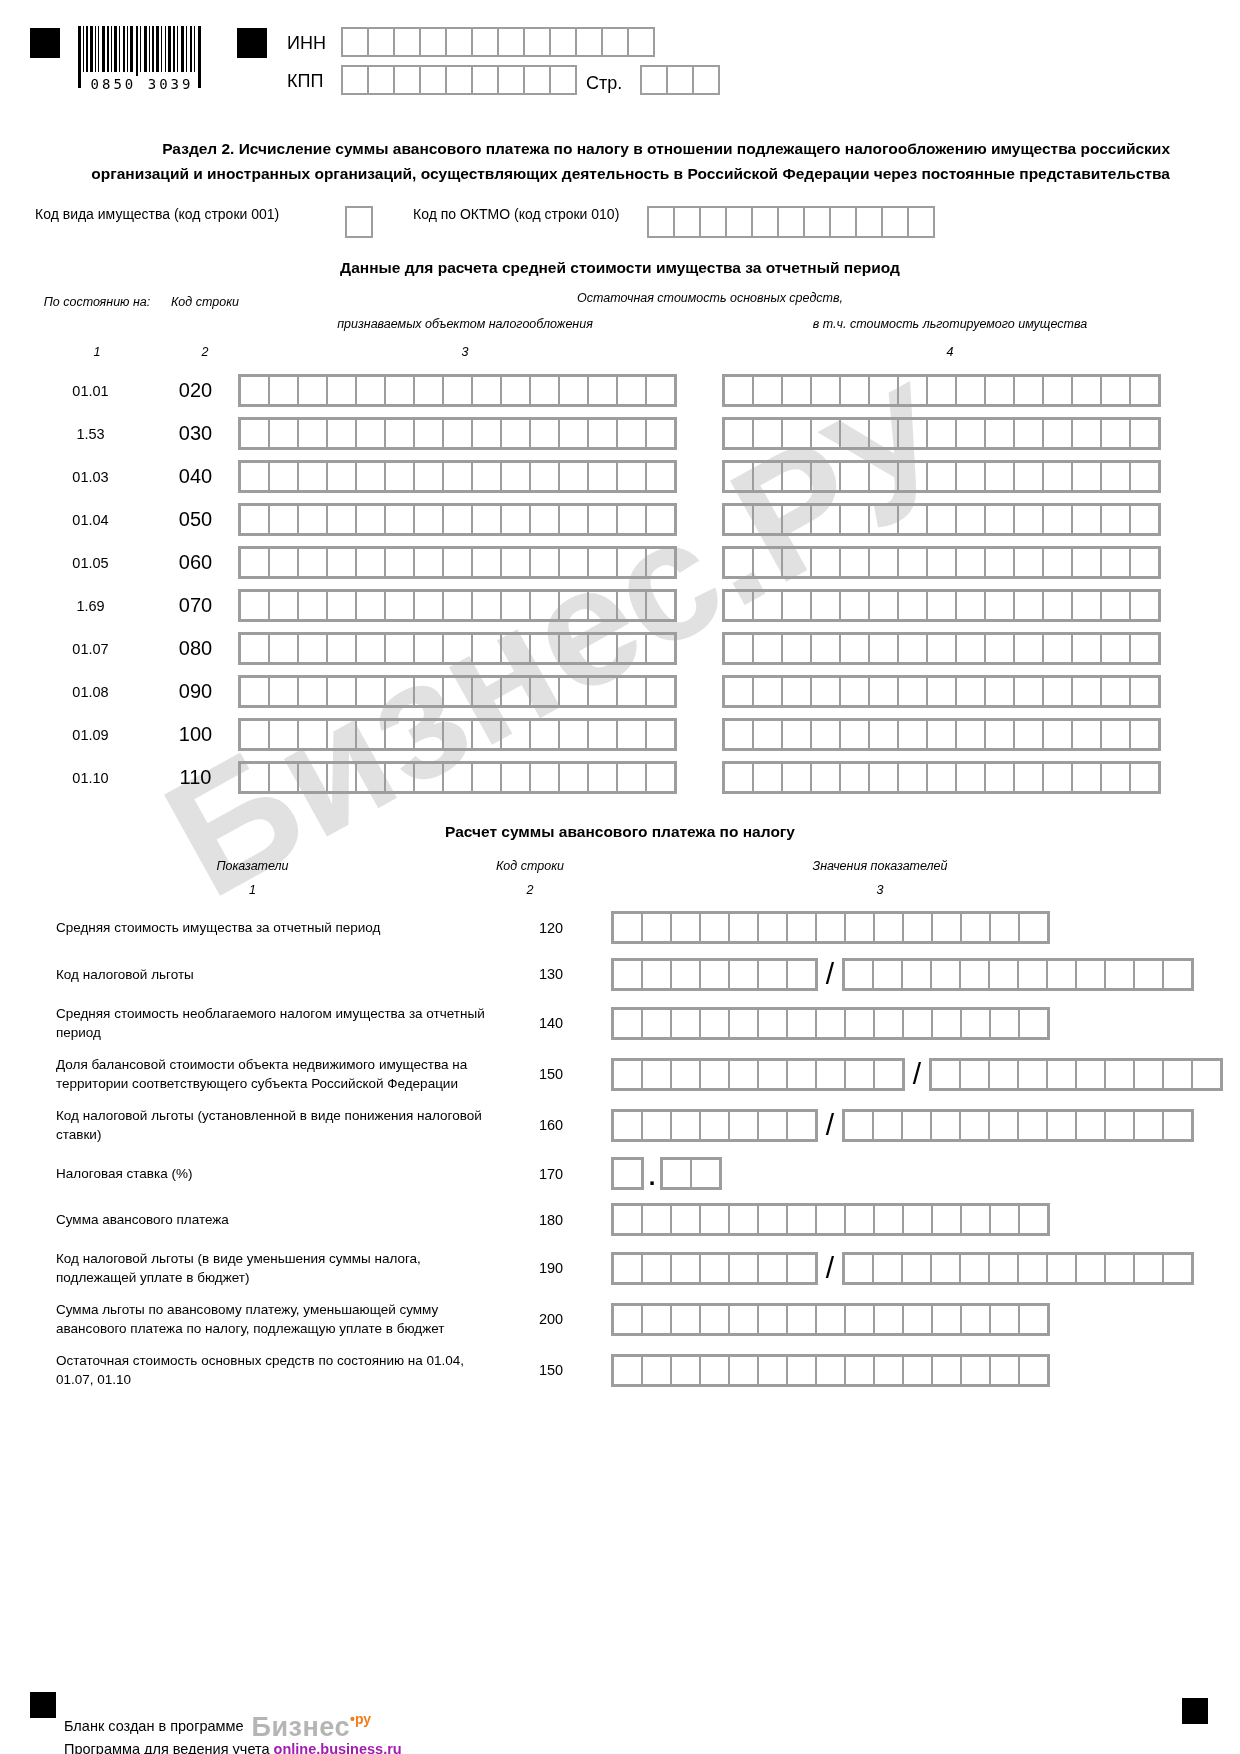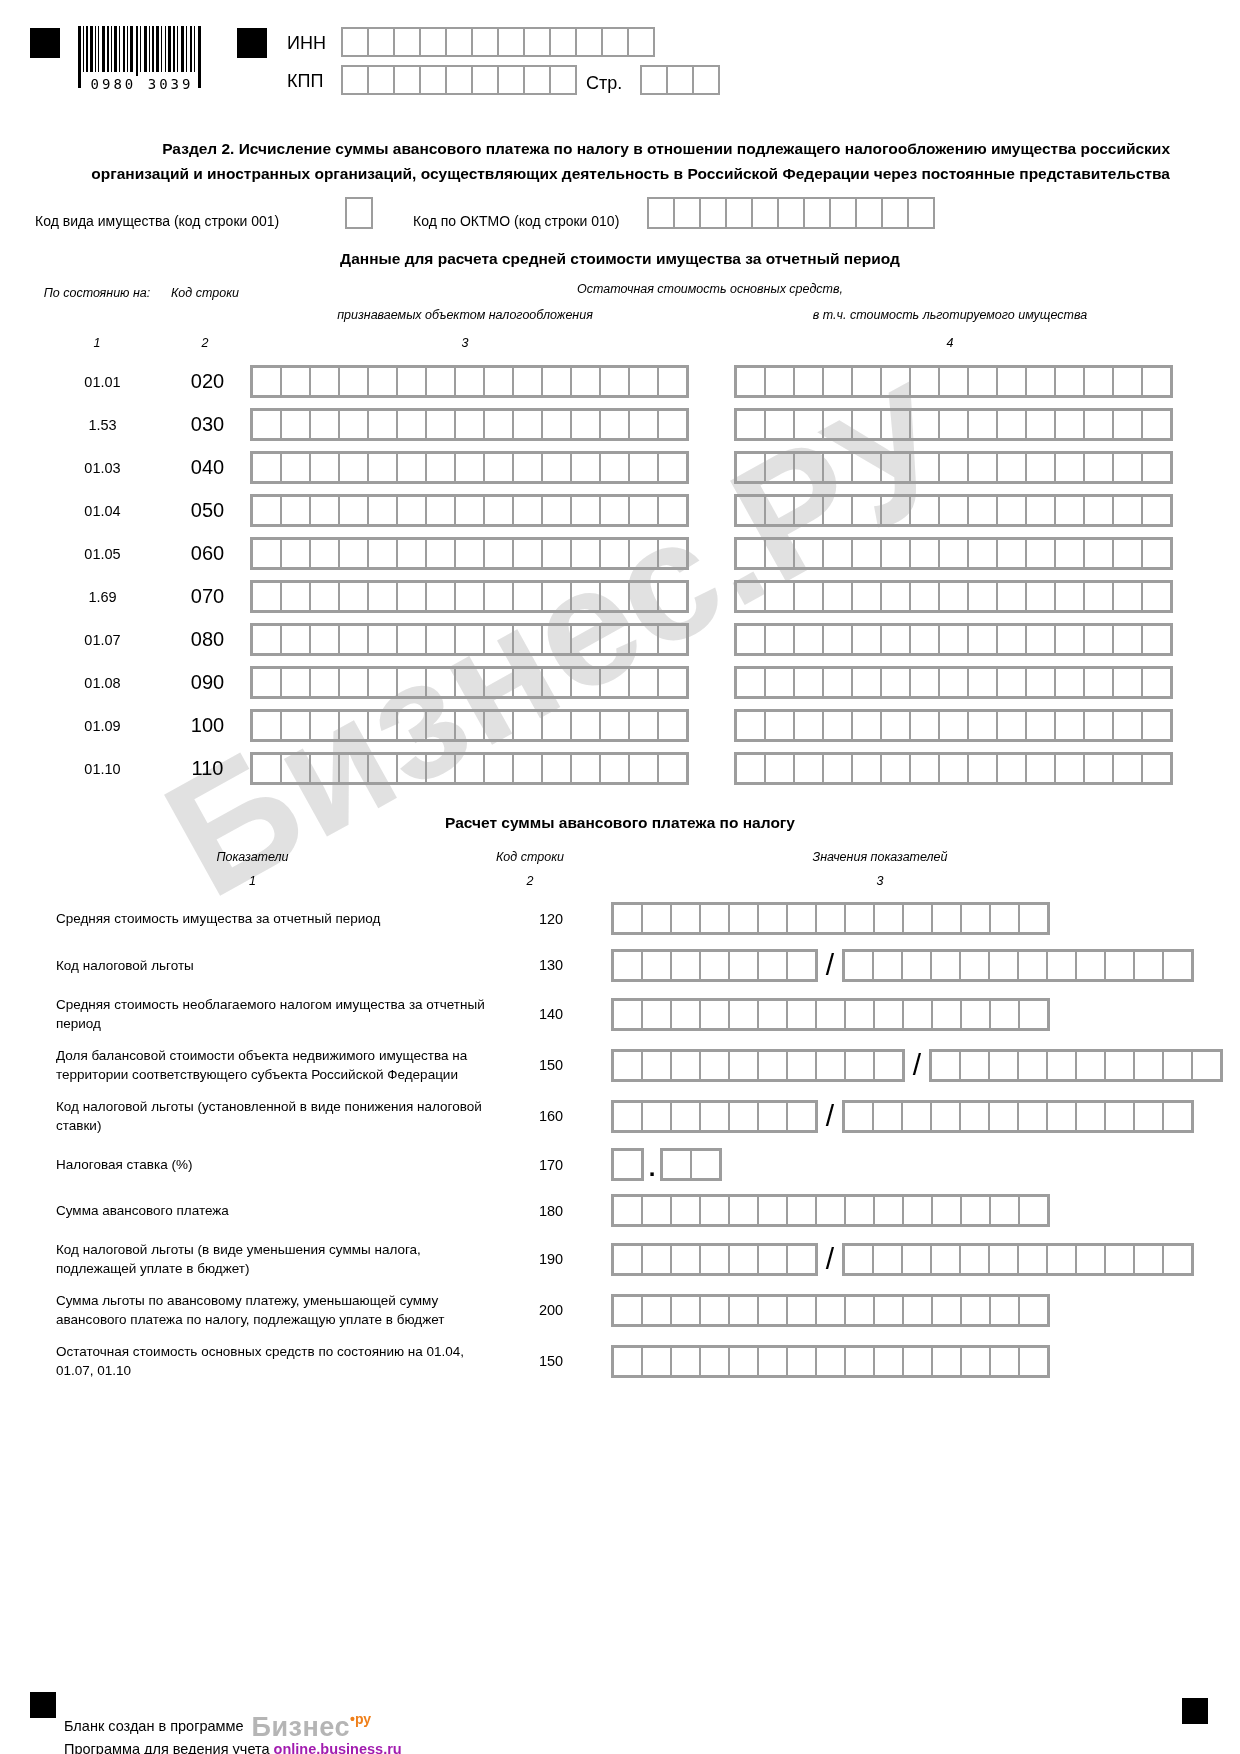--- a/index.html
+++ b/index.html
@@ -29,31 +29,31 @@
   .cg .c:last-child{border-right:none;}
   .cg.sm{border-width:2px;}
   .cg.sm .c{width:24px;height:26px;}
   .cg.md{border-width:2px;}
   .cg.md .c{width:24px;height:28px;}
 
   .content{position:relative;z-index:1;padding-top:136px;}
 
   .title{margin:0 70px;text-align:right;font-weight:bold;font-size:15.5px;line-height:25px;}
 
-  .prop-row{display:flex;align-items:flex-end;margin:11px 0 0 35px;}
+  .prop-row{display:flex;align-items:flex-start;margin:20px 0 0 35px;}
   .prop-label{width:310px;font-size:14px;}
   .oktmo-label{margin-left:40px;margin-right:28px;font-size:14px;}
 
   .subtitle{margin-top:21px;text-align:center;font-weight:bold;font-size:15.5px;}
 
   .hd{position:absolute;font-style:italic;font-size:12.5px;text-align:center;line-height:15px;}
   .avg-head{position:relative;height:80px;margin-top:12px;}
   .calc-head{position:relative;height:54px;margin-top:16px;}
 
-  .avg-row{display:flex;align-items:center;height:43px;padding-left:40px;}
+  .avg-row{display:flex;align-items:center;height:43px;padding-left:28px;}
   .a-date{width:125px;text-align:center;font-size:14.5px;}
   .a-code{width:85px;text-align:center;font-size:20px;}
   .g4{margin-left:45px;}
 
   .calc-title{margin-top:24px;}
   .calc-row{display:flex;align-items:center;margin-bottom:13px;padding-left:56px;}
   .c-label{width:435px;font-size:13.5px;line-height:19px;}
   .c-code{width:120px;text-align:center;font-size:14.5px;}
   .c-val{display:flex;align-items:center;}
   .sep{display:inline-block;width:24px;text-align:center;font-size:30px;font-weight:normal;}
@@ -100,21 +100,21 @@
       <rect x="87" y="0" width="1" height="46" fill="#000"></rect>
       <rect x="90" y="0" width="3" height="46" fill="#000"></rect>
       <rect x="95" y="0" width="2" height="46" fill="#000"></rect>
       <rect x="99" y="0" width="1" height="46" fill="#000"></rect>
       <rect x="103" y="0" width="3" height="46" fill="#000"></rect>
       <rect x="108" y="0" width="1" height="46" fill="#000"></rect>
       <rect x="112" y="0" width="2" height="46" fill="#000"></rect>
       <rect x="116" y="0" width="1" height="46" fill="#000"></rect>
       <rect x="120" y="0" width="3" height="62" fill="#000"></rect>
     </svg>
-    <div class="bc-digits">0980 3039</div>
+    <div class="bc-digits">0850 3039</div>
   </div>
   <div class="sq" style="left:237px;top:28px"></div>
 
   <div class="toplabel" style="left:287px;top:33px">ИНН</div>
   <div class="cg sm abs" style="left:341px;top:27px">
       <div class="c"></div>
       <div class="c"></div>
       <div class="c"></div>
       <div class="c"></div>
       <div class="c"></div>

